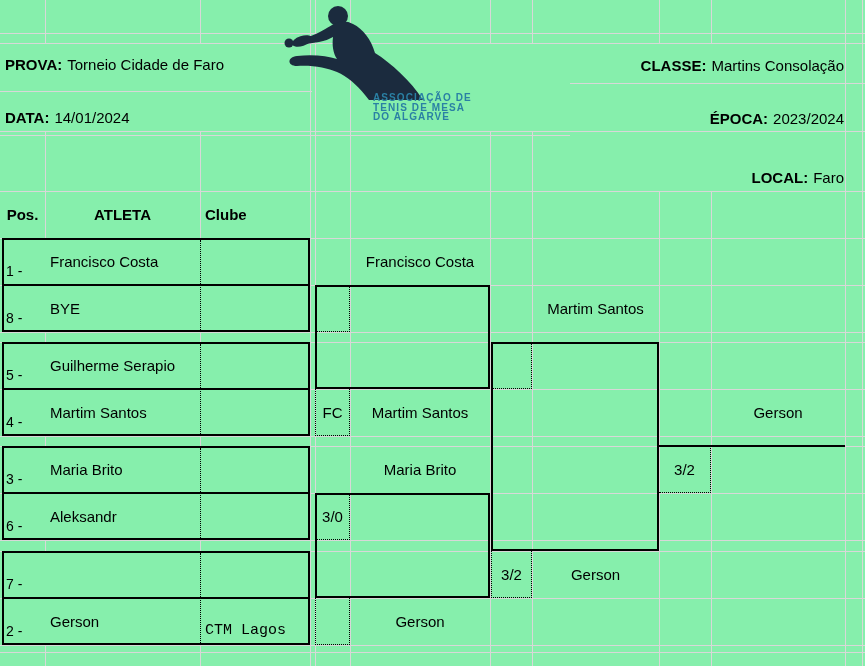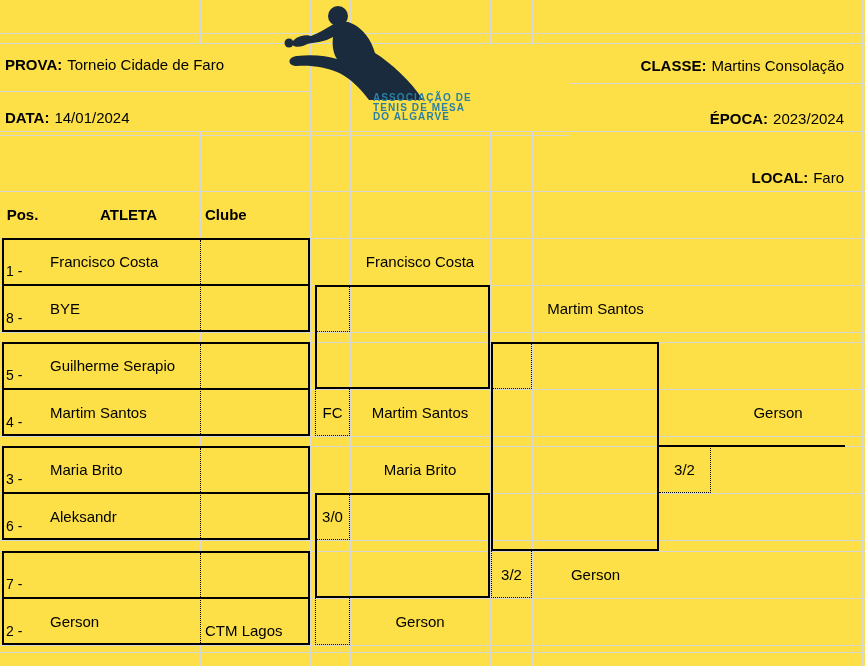--- a/index.html
+++ b/index.html
@@ -1,16 +1,16 @@
 <!DOCTYPE html>
 <html><head>
 <meta charset="utf-8">
 <style>
   html,body{margin:0;padding:0;background:#fff;}
-  .sheet{position:relative;width:865px;height:666px;background:#fde047;
+  .sheet{position:relative;width:865px;height:666px;background:#86efac;
          font-family:"Liberation Sans",sans-serif;color:#000;overflow:hidden;}
   .gl{position:absolute;background:#d8d8d8;z-index:1;}
   
   .htext{position:absolute;font-size:15px;white-space:nowrap;z-index:4;}
   .htext .lbl{font-weight:bold;margin-right:5px;}
   .r-align{text-align:right;}
   
   .logo-svg{position:absolute;left:283px;top:3px;z-index:3;}
   .wordmark{position:absolute;left:344px;top:42px;font-size:48px;font-weight:bold;
             letter-spacing:-1px;line-height:50px;z-index:3;white-space:nowrap;}
@@ -111,21 +111,21 @@
                C63,17 55,18 49,22 Z"></path>
     </g>
   </svg>
   <div class="logo-sub">
     <div>ASSOCIAÇÃO DE</div>
     <div>TENIS DE MESA</div>
     <div>DO ALGARVE</div>
   </div>
 
   <div class="cell center bold" style="left:0;top:191px;width:45px;height:47px;">Pos.</div>
-  <div class="cell center bold" style="left:45px;top:191px;width:155px;height:47px;margin-left:6px;">ATLETA</div>
+  <div class="cell center bold" style="left:45px;top:191px;width:155px;height:47px;">ATLETA</div>
   <div class="cell bold" style="left:205px;top:191px;width:105px;height:47px;">Clube</div>
 
   <div class="box" style="left:2px;top:238px;width:308px;height:94px;"></div>
   <div class="hsolid" style="left:2px;top:284px;width:308px;"></div>
   <div class="vdot" style="left:200px;top:240px;height:90px;"></div>
 
   <div class="box" style="left:2px;top:342px;width:308px;height:94px;"></div>
   <div class="hsolid" style="left:2px;top:388px;width:308px;"></div>
   <div class="vdot" style="left:200px;top:344px;height:90px;"></div>
 
@@ -163,21 +163,21 @@
 
   <div class="pos" style="left:6px;top:518px;">6 -</div>
   <div class="cell" style="left:50px;top:493px;width:148px;height:47px;text-align:right;">Aleksandr</div>
   <div class="cell" style="left:205px;top:493px;width:103px;height:47px;"></div>
 
   <div class="pos" style="left:6px;top:576px;">7 -</div>
   <div class="cell" style="left:205px;top:551px;width:103px;height:47px;"></div>
 
   <div class="pos" style="left:6px;top:623px;">2 -</div>
   <div class="cell" style="left:50px;top:598px;width:148px;height:47px;">Gerson</div>
-  <div class="cell" style="left:205px;top:598px;width:103px;height:64px;">CTM Lagos</div>
+  <div class="cell" style="left:205px;top:598px;width:103px;height:64px;font-family:Liberation Mono, monospace;">CTM Lagos</div>
 
   <div class="score dot-rb" style="left:315px;top:285px;width:35px;height:47px;"></div>
   <div class="score dot-lrb" style="left:315px;top:389px;width:35px;height:47px;">FC</div>
   <div class="score dot-lrb" style="left:315px;top:493px;width:35px;height:47px;">3/0</div>
   <div class="score dot-lrb" style="left:315px;top:598px;width:35px;height:47px;"></div>
 
   <div class="cell center" style="left:350px;top:238px;width:140px;height:47px;">Francisco Costa</div>
   <div class="cell center" style="left:350px;top:389px;width:140px;height:47px;">Martim Santos</div>
   <div class="cell center" style="left:350px;top:446px;width:140px;height:47px;">Maria Brito</div>
   <div class="cell center" style="left:350px;top:598px;width:140px;height:47px;">Gerson</div>

